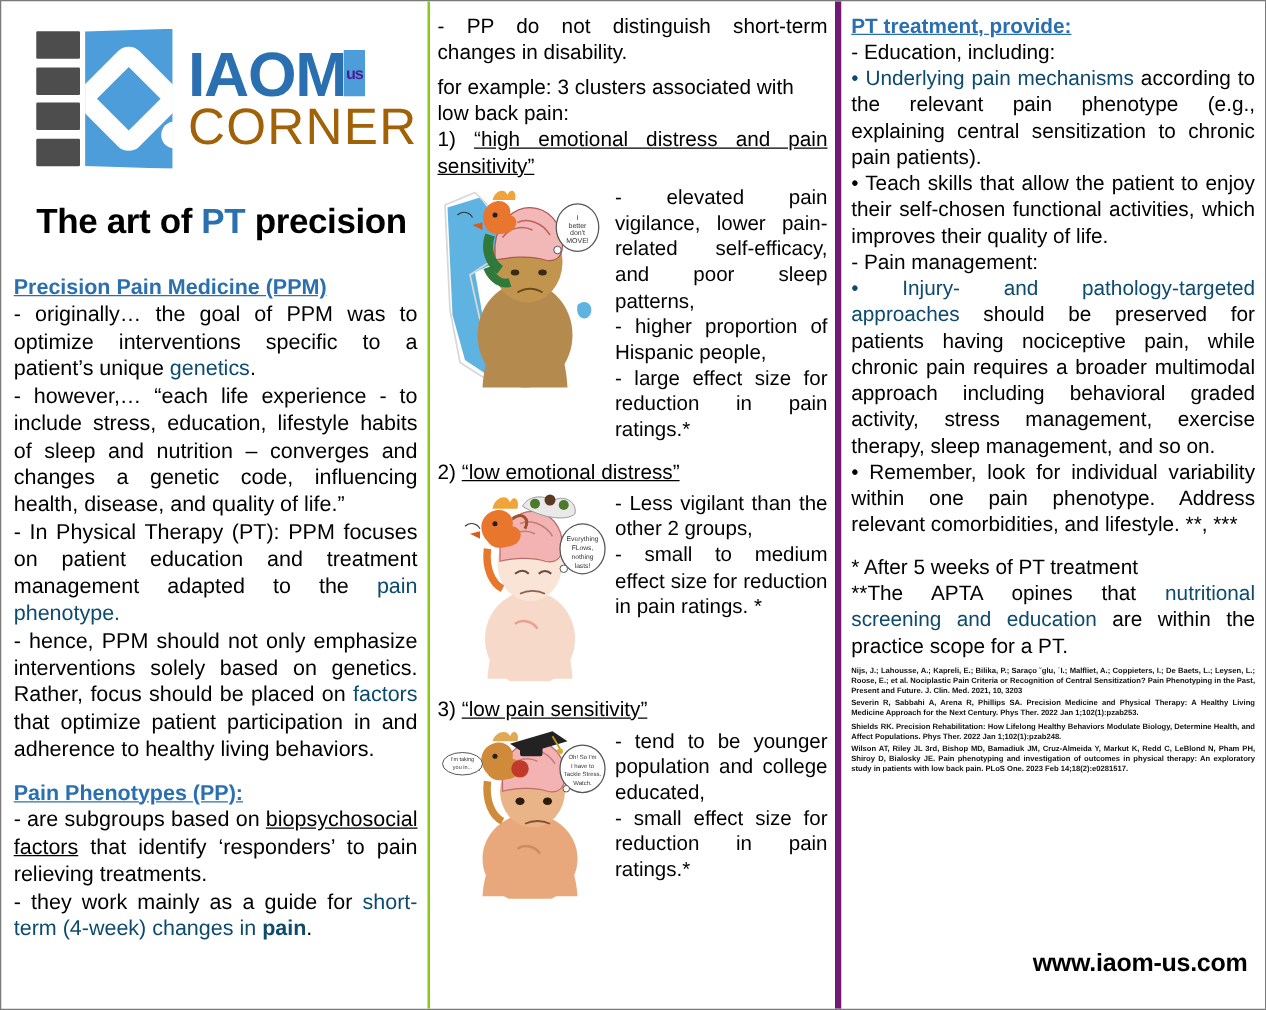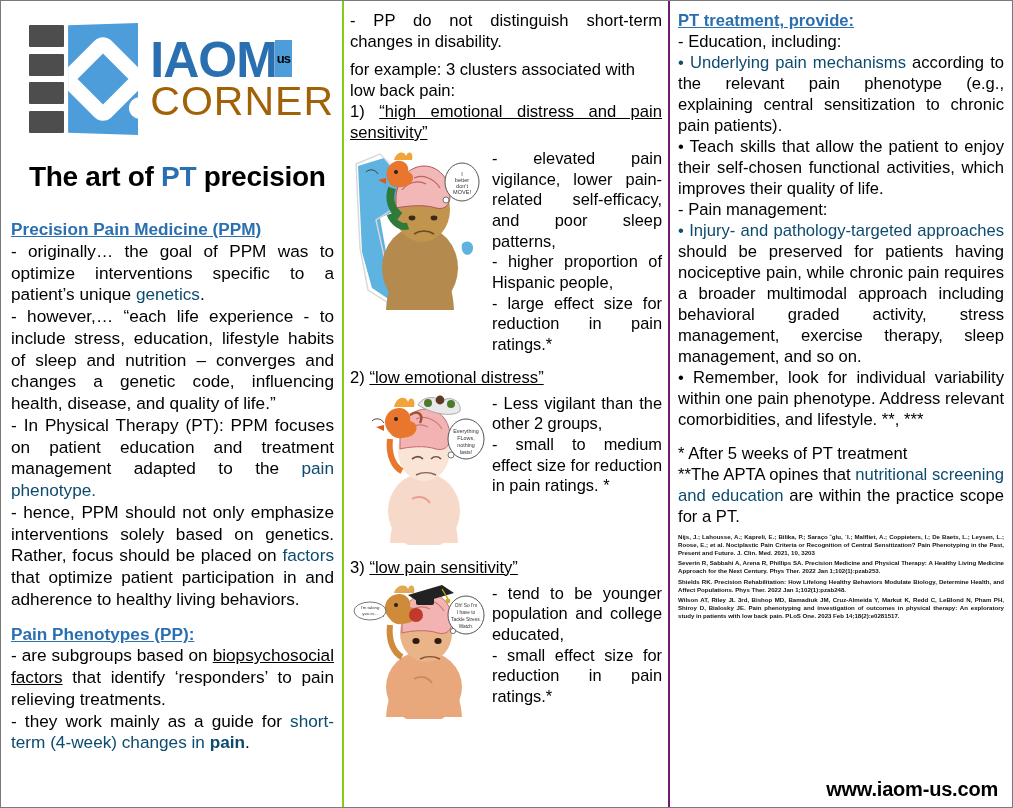--- a/index.html
+++ b/index.html
@@ -16,21 +16,21 @@
     overflow:hidden;
   }
   .cols{
     display:flex;
     height:100%;
     box-sizing:border-box;
   }
   .col{box-sizing:border-box;}
   .col-left{width:341px;padding:8px 8px 4px 10px;position:relative;}
   .col-mid{width:327px;padding:10px 6px 4px 6px;position:relative;border-left:2px solid #84cc16;}
-  .col-right{width:calc(1013px - 341px - 327px);padding:10px 8px 4px 8px;position:relative;border-left:2px solid #701a75;}
+  .col-right{width:calc(1013px - 341px - 327px);padding:10px 8px 4px 8px;position:relative;border-left:5px solid #701a75;}
 
   
   .logo-wrap{display:flex;align-items:center;margin:14px 0 0 18px;}
   .logo-bars{display:flex;flex-direction:column;justify-content:space-between;width:46px;height:108px;margin-right:4px;}
   .logo-bars i{display:block;height:22px;background:#4d4d4d;border-radius:1px;}
   .logo-mark{
     width:92px;height:112px;background:#4d9ddb;position:relative;
     clip-path:polygon(0 2%,100% 0,100% 100%,0 98%);
   }
   .logo-mark .chev{
@@ -48,21 +48,21 @@
   .logo-mark .tail{
     position:absolute;left:61px;top:74px;
     width:22px;height:22px;background:#fff;border-radius:50%;
   }
   .logo-text{margin-left:12px;line-height:0.92;}
   .logo-text .l1{
     font-size:50px;font-weight:bold;color:#2a6fb0;letter-spacing:-1px;
     position:relative;display:inline-block;
   }
   .logo-text .l1 sup{
-    font-size:13px;background:#4d9ddb;color:#000000;padding:11px 2px;
+    font-size:13px;background:#4d9ddb;color:#4c1d95;padding:11px 2px;
     vertical-align:super;position:relative;top:4px;left:-2px;
   }
   .logo-text .l2{font-size:41px;color:#a16207;letter-spacing:1px;}
 
   .headline{
     font-size:28px;font-weight:bold;margin:26px 0 0 18px;letter-spacing:-0.3px;
   }
   .headline .b{color:#2a6fb0;}
 
   
@@ -90,21 +90,21 @@
 
   svg{display:block;}
 
   
   .refs{
     font-size:6.1px;line-height:1.32;text-align:justify;
     font-weight:bold;color:#111;margin-top:5px;
   }
   .refs p{margin:0 0 2.5px 0;}
   .site{
-    position:absolute;right:14px;bottom:6px;
+    position:absolute;right:14px;bottom:24px;
     font-size:20px;font-weight:bold;letter-spacing:-0.2px;
   }
 </style>
 </head>
 <body>
 
 <div id="page">
  <div class="cols">
 
   <div class="col col-left">

